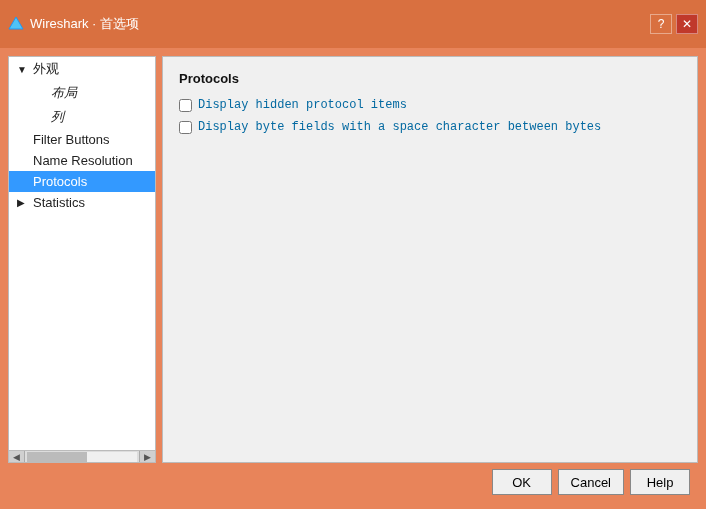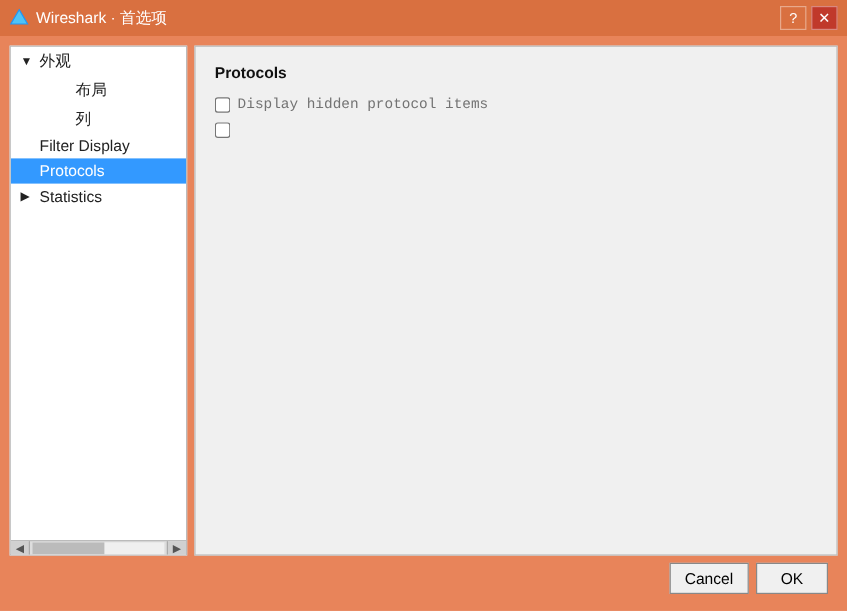--- a/index.html
+++ b/index.html
@@ -20,21 +20,21 @@
       background: #e8845a;
       display: flex;
       flex-direction: column;
     }
     .title-bar {
       background: #d97040;
       display: flex;
       align-items: center;
       justify-content: space-between;
       padding: 0 8px;
-      height: 30px;
+      height: 48px;
       color: white;
     }
     .title-bar-left {
       display: flex;
       align-items: center;
       gap: 6px;
     }
     .title-icon {
       width: 16px;
       height: 16px;
@@ -95,21 +95,22 @@
       white-space: nowrap;
       display: flex;
       align-items: center;
       gap: 4px;
     }
     .sidebar-item.selected {
       background: #3399ff;
       color: white;
     }
     .sidebar-item.indent1 {
-      padding-left: 38px;
+      padding-left: 26px;
+      font-style: italic;
     }
     .sidebar-arrow {
       font-size: 10px;
       width: 12px;
       display: inline-block;
     }
     .sidebar-scroll-bar {
       height: 12px;
       background: #ddd;
       border-top: 1px solid #bbb;
@@ -148,21 +149,21 @@
       gap: 6px;
       margin-bottom: 8px;
     }
     .checkbox-row input[type="checkbox"] {
       width: 13px;
       height: 13px;
       cursor: pointer;
     }
     .checkbox-label {
       font-size: 12px;
-      color: #737373;
+      color: #0369a1;
       font-family: 'Courier New', monospace;
     }
     .bottom-bar {
       display: flex;
       justify-content: flex-end;
       align-items: center;
       padding: 6px 8px;
       gap: 6px;
     }
     .dialog-btn {
@@ -205,21 +206,25 @@
             <div class="sidebar-item indent1">
               <span class="sidebar-arrow"></span>
               <span>布局</span>
             </div>
             <div class="sidebar-item indent1">
               <span class="sidebar-arrow"></span>
               <span>列</span>
             </div>
             <div class="sidebar-item">
               <span class="sidebar-arrow"></span>
-              <span>Filter Display</span>
+              <span>Filter Buttons</span>
+            </div>
+            <div class="sidebar-item">
+              <span class="sidebar-arrow"></span>
+              <span>Name Resolution</span>
             </div>
             <div class="sidebar-item selected">
               <span class="sidebar-arrow"></span>
               <span>Protocols</span>
             </div>
             <div class="sidebar-item">
               <span class="sidebar-arrow">▶</span>
               <span>Statistics</span>
             </div>
           </div>
@@ -234,23 +239,25 @@
 
       <div class="right-panel">
         <div class="protocols-title">Protocols</div>
         <div id="checkboxes-container">
             <div class="checkbox-row">
               <input type="checkbox" style="">
               <span class="checkbox-label">Display hidden protocol items</span>
             </div>
             <div class="checkbox-row">
               <input type="checkbox" style="">
+              <span class="checkbox-label">Display byte fields with a space character between bytes</span>
             </div>
           </div>
       </div>
     </div>
 
     <div class="bottom-bar">
+      <button class="dialog-btn">OK</button>
       <button class="dialog-btn">Cancel</button>
-      <button class="dialog-btn">OK</button>
+      <button class="dialog-btn">Help</button>
     </div>
   </div>
 </div>
 
 </body></html>

